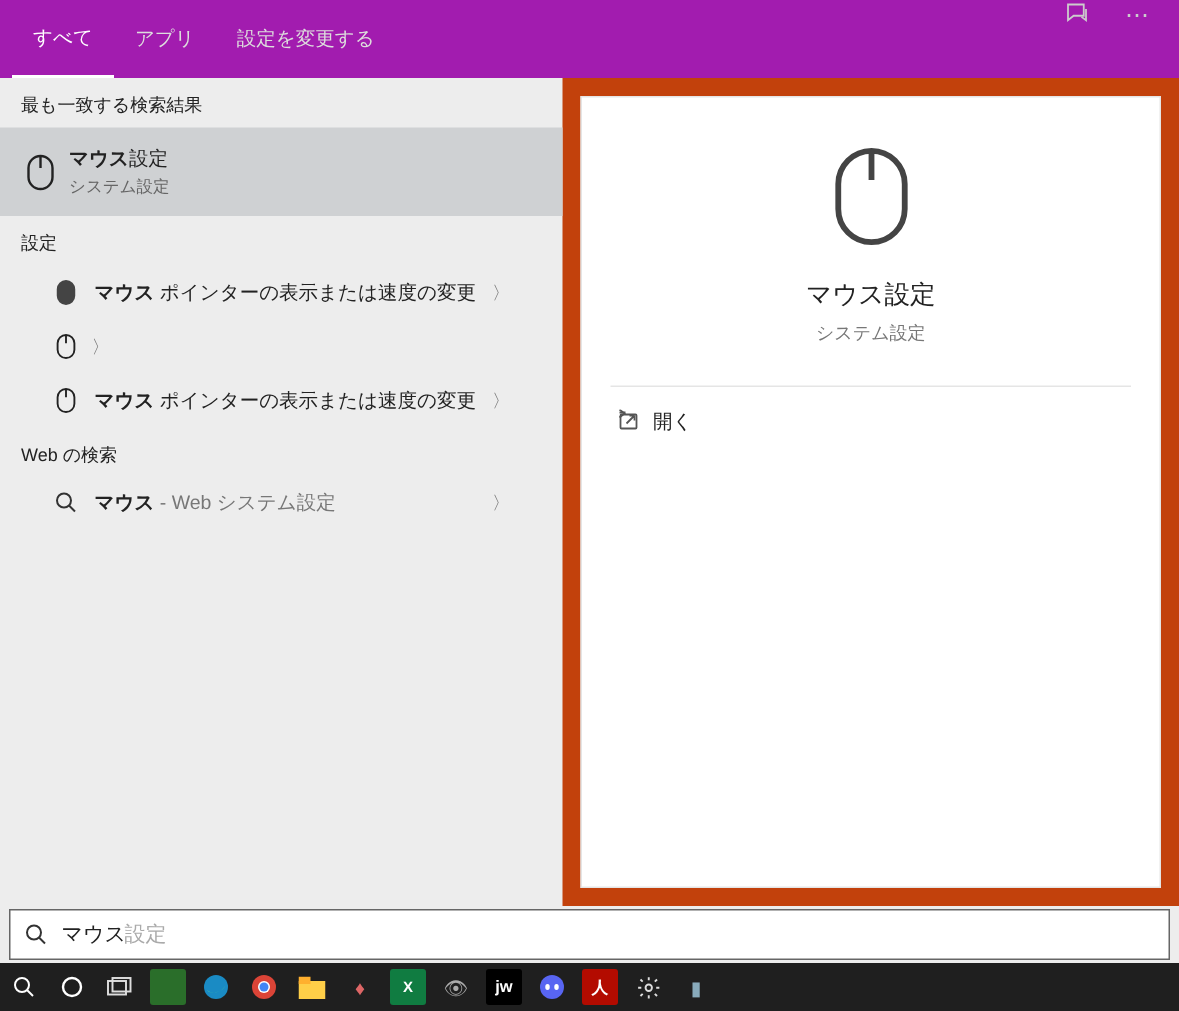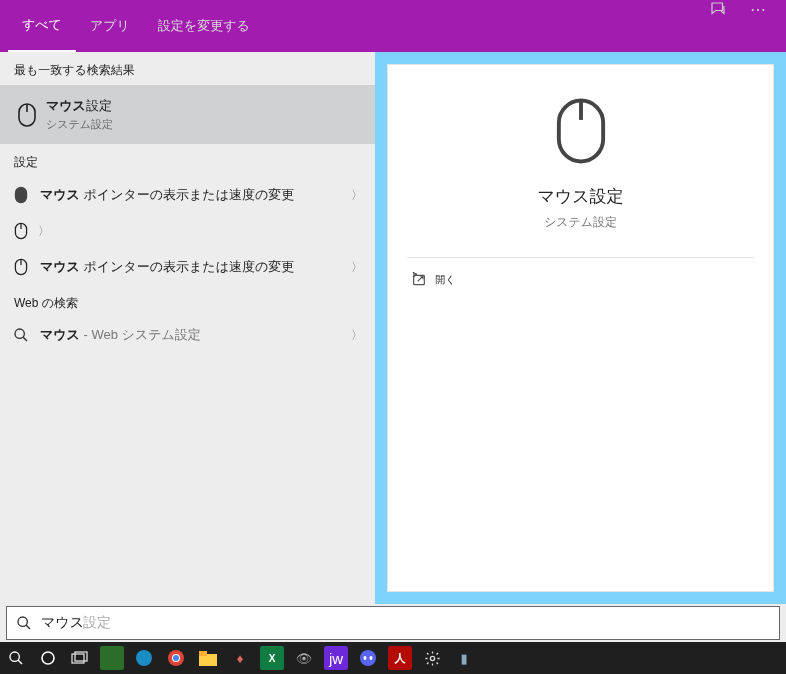--- a/index.html
+++ b/index.html
@@ -7,42 +7,42 @@
 
   
   .tabbar { height: 52px; background: #a21caf; display: flex; align-items: flex-start; padding: 0 8px; color: #fff; }
   .tab { padding: 0 14px; height: 52px; display: flex; align-items: center; font-size: 13px; color: #ddd; cursor: pointer; }
   .tab.active { border-bottom: 2px solid #fff; color: #fff; }
   .tab .chev { margin-left: 4px; font-size: 10px; }
   .tabbar .spacer { flex: 1; }
   .tab-icon { width: 40px; display: flex; justify-content: center; align-items: center; color: #ccc; font-size: 16px; cursor: pointer; }
 
   
-  .main { position: absolute; top: 52px; left: 0; right: 0; bottom: 70px; display: flex; background: #7dd3fc; }
+  .main { position: absolute; top: 52px; left: 0; right: 0; bottom: 70px; display: flex; background: #c2410c; }
   .left { width: 375px; background: #ededed; border-right: none; }
   .right-wrap { flex: 1; padding: 12px; }
   .right { background: #fff; height: 100%; border: 1px solid #e5e5e5; display: flex; flex-direction: column; align-items: center; }
 
   .section-header { font-size: 12px; padding: 10px 14px 6px; color: #222; }
 
-  .result { display: flex; align-items: center; padding: 8px 8px; cursor: pointer; position: relative; }
+  .result { display: flex; align-items: center; padding: 8px 31px; cursor: pointer; position: relative; }
   .result .ic { width: 26px; display: flex; justify-content: center; color: #333; }
   .result .txt { flex: 1; margin-left: 6px; font-size: 13px; color: #222; white-space: nowrap; overflow: hidden; text-overflow: ellipsis; }
   .result .txt .bold { font-weight: 600; }
   .result .sub { font-size: 11px; color: #666; margin-top: 2px; }
   .result .chevron { color: #777; font-size: 12px; padding: 0 4px; }
   .result.tall { padding: 12px 14px; }
   .result.selected { background: #cfd1d3; }
 
   
   .preview-icon { margin-top: 30px; color: #444; }
   .preview-title { margin-top: 18px; font-size: 17px; color: #222; }
   .preview-sub { margin-top: 6px; font-size: 12px; color: #777; }
   .preview-sep { width: 90%; border-top: 1px solid #e5e5e5; margin-top: 26px; }
-  .action-row { width: 90%; display: flex; align-items: center; padding: 14px 4px; font-size: 10px; color: #222; cursor: pointer; }
+  .action-row { width: 90%; display: flex; align-items: center; padding: 14px 4px; font-size: 13px; color: #222; cursor: pointer; }
   .action-row .ic { width: 24px; color: #555; }
 
   
   .searchbar { position: absolute; left: 6px; right: 6px; bottom: 34px; height: 34px; background: #fff; border: 1px solid #666; display: flex; align-items: center; }
   .searchbar .ic { width: 34px; display: flex; justify-content: center; color: #444; }
   .searchbar input { flex: 1; border: none; outline: none; font-size: 14px; background: transparent; color: #222; }
 
   
   .taskbar { position: absolute; left: 0; right: 0; bottom: 0; height: 32px; background: #1f1f1f; display: flex; align-items: center; padding: 0 4px; gap: 8px; }
   .tb { width: 24px; height: 24px; display: flex; align-items: center; justify-content: center; border-radius: 2px; font-size: 13px; }
@@ -210,21 +210,21 @@
     </div>
   <div class="tb">
       <svg width="18" height="15">
         <rect x="0" y="3" width="18" height="12" fill="#ffcf48"></rect>
         <rect x="0" y="0" width="8" height="5" fill="#ffb02e"></rect>
       </svg>
     </div>
   <div class="tb" style="color:#d66">♦</div>
   <div class="tb" style="background:#107c41;color:#fff;font-size:10px;font-weight:bold">X</div>
   <div class="tb" style="color:#aaa">👁</div>
-  <div class="tb" style="background:#6d28d9;color:#fff;font-size:15px;font-weight:normal">jw</div>
+  <div class="tb" style="background:#000000;color:#fff;font-size:11px;font-weight:bold">jw</div>
   <div class="tb">
       <svg width="18" height="18">
         <circle cx="9" cy="9" r="8" fill="#5865f2"></circle>
         <ellipse cx="6" cy="9" rx="1.5" ry="2" fill="#fff"></ellipse>
         <ellipse cx="12" cy="9" rx="1.5" ry="2" fill="#fff"></ellipse>
       </svg>
     </div>
   <div class="tb" style="background:#b30b00;color:#fff;font-size:11px;font-weight:bold">人</div>
   <div class="tb" style="color:#ddd">
     <svg width="17" height="17" viewBox="0 0 24 24" fill="none" stroke="#ddd" stroke-width="1.8">

